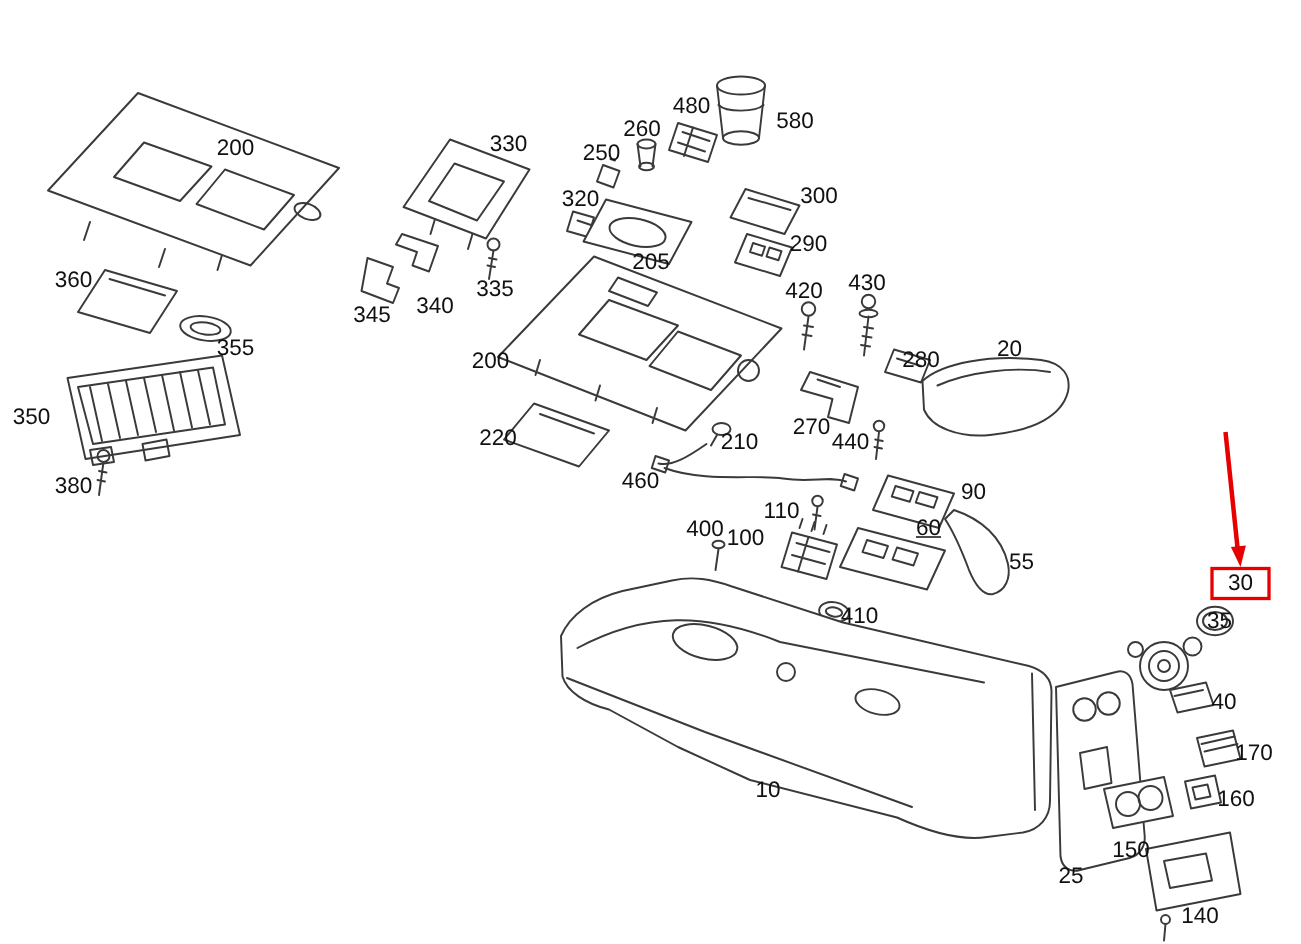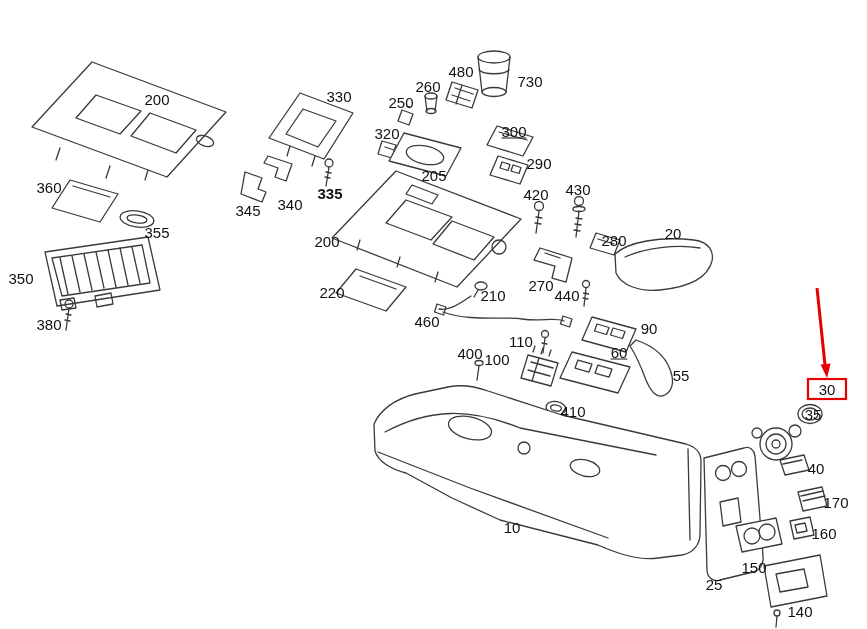--- a/index.html
+++ b/index.html
@@ -273,26 +273,26 @@
       <rect x="808" y="379" width="38" height="20" style="fill:none;stroke:var(--hl,#e60000);stroke-width:2.2"></rect>
     </g>
   </svg>
 
   <div id="label-layer">
       <div class="part-label" style="left: 157px; top: 99px;">200</div>
       <div class="part-label" style="left: 339px; top: 96px;">330</div>
       <div class="part-label" style="left: 401px; top: 102px;">250</div>
       <div class="part-label" style="left: 428px; top: 86px;">260</div>
       <div class="part-label" style="left: 461px; top: 71px;">480</div>
-      <div class="part-label" style="left: 530px; top: 81px;">730</div>
+      <div class="part-label" style="left: 530px; top: 81px;">580</div>
       <div class="part-label" style="left: 387px; top: 133px;">320</div>
-      <div class="part-label" style="left: 514px; top: 131px; text-decoration: underline;">300</div>
+      <div class="part-label" style="left: 546px; top: 131px;">300</div>
       <div class="part-label" style="left: 539px; top: 163px;">290</div>
       <div class="part-label" style="left: 290px; top: 174px; margin-top: 30px;">340</div>
-      <div class="part-label" style="left: 330px; top: 193px; font-weight: bold;">335</div>
+      <div class="part-label" style="left: 330px; top: 193px;">335</div>
       <div class="part-label" style="left: 434px; top: 175px;">205</div>
       <div class="part-label" style="left: 248px; top: 210px;">345</div>
       <div class="part-label" style="left: 49px; top: 187px;">360</div>
       <div class="part-label" style="left: 536px; top: 194px;">420</div>
       <div class="part-label" style="left: 578px; top: 189px;">430</div>
       <div class="part-label" style="left: 157px; top: 232px;">355</div>
       <div class="part-label" style="left: 614px; top: 240px;">280</div>
       <div class="part-label" style="left: 673px; top: 233px;">20</div>
       <div class="part-label" style="left: 327px; top: 241px;">200</div>
       <div class="part-label" style="left: 21px; top: 278px;">350</div>

